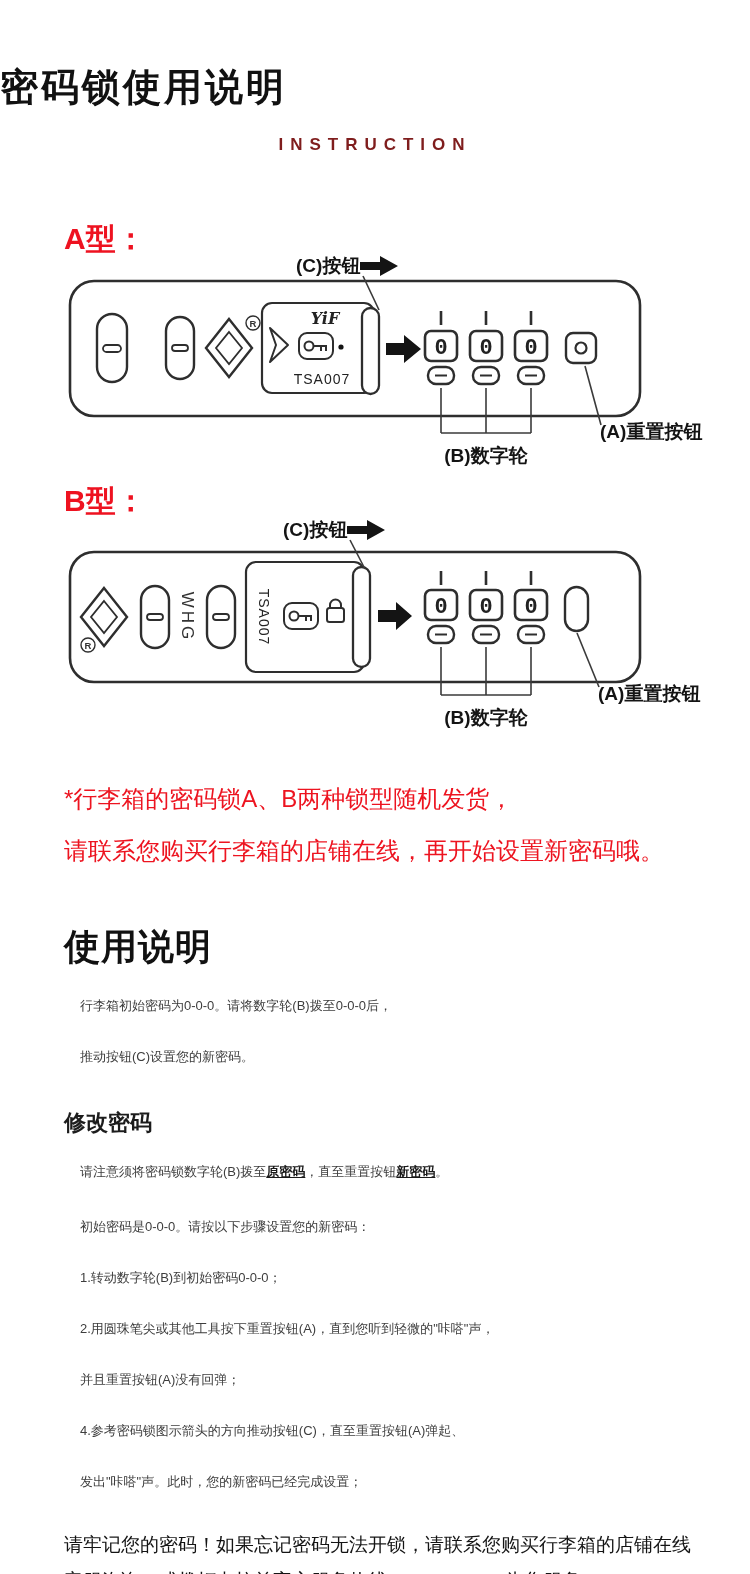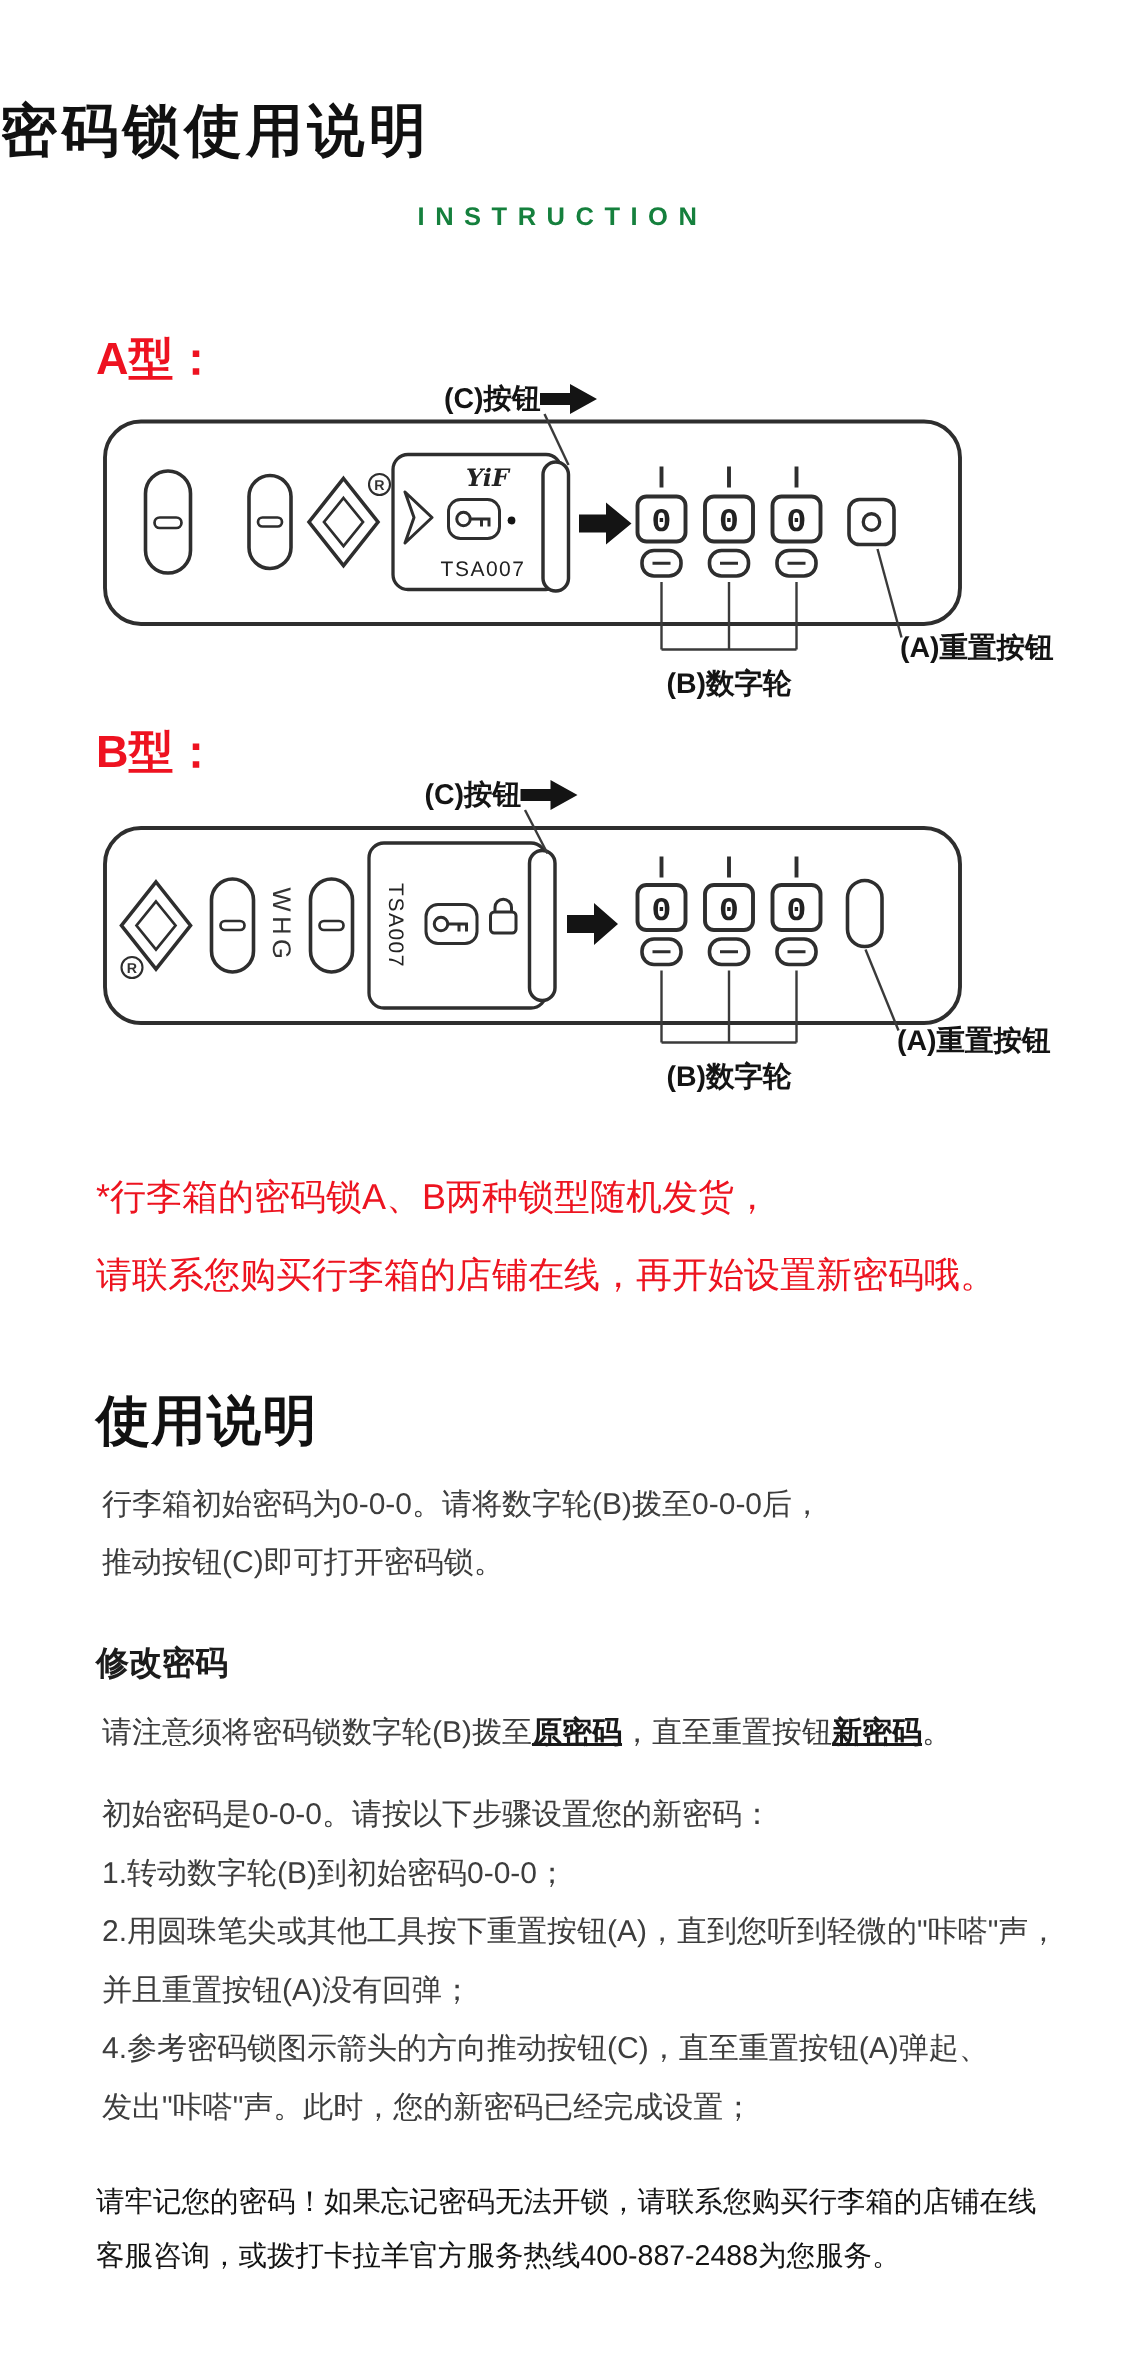--- a/index.html
+++ b/index.html
@@ -1,41 +1,41 @@
 <!DOCTYPE html>
 <html><head>
 <meta charset="utf-8">
 <style>
   html,body{margin:0;padding:0;background:#ffffff;}
   body{font-family:"Liberation Sans","DejaVu Sans",sans-serif;color:#3d3d3d;}
   .page{width:750px;background:#fff;overflow:hidden;}
 
   .title{margin:62px 0 0;text-align:left;font-size:38px;font-weight:600;letter-spacing:3px;color:#111;}
-  .subtitle{margin-top:22px;text-align:center;font-size:17px;letter-spacing:7px;color:#15803d;font-weight:bold;}
+  .subtitle{margin-top:22px;text-align:center;font-size:17px;letter-spacing:7px;color:#7f1d1d;font-weight:bold;}
 
   svg.diagram{display:block;}
   svg.diagram.a{margin-top:56px;}
   svg.diagram.b{margin-top:6px;}
 
   
   .type-label{font-size:30px;font-weight:bold;fill:#ee1220;}
   .diagram-label{font-size:19px;font-weight:bold;fill:#141414;}
   .r-mark{font-size:9.5px;font-weight:bold;fill:#333;}
   .brand-serif{font-family:"DejaVu Serif","Liberation Serif",serif;font-style:italic;font-weight:bold;font-size:16px;fill:#222;}
   .brand-plain{font-size:17px;letter-spacing:3px;fill:#333;}
   .model-label{font-size:14px;letter-spacing:1px;fill:#222;}
   .wheel-digit{font-family:"Liberation Mono","DejaVu Sans Mono",monospace;font-size:22px;font-weight:bold;fill:#222;}
 
   .notice{margin:16px 0 0 64px;color:#ed1420;font-size:24px;line-height:52px;}
 
   main{margin:0 40px 0 64px;padding-bottom:60px;}
   .usage-heading{margin:46px 0 0;font-size:36px;font-weight:bold;color:#111;letter-spacing:1px;}
   .sub-heading{margin:34px 0 0;font-size:22px;font-weight:bold;color:#1c1c1c;}
   .para{margin-top:14px;}
-  .para p{margin:4px;font-size:20px;line-height:35px;color:#3d3d3d;}
+  .para p{margin:16px;font-size:13px;line-height:35px;color:#3d3d3d;}
   .para.steps{margin-top:20px;}
   .para b{color:#1a1a1a;text-decoration:underline;}
   .warning{margin-top:28px;}
   .warning p{margin:0;font-size:19px;line-height:36px;font-weight:normal;color:#141414;}
 </style>
 </head>
 <body>
 
 <div class="page">
 
@@ -174,21 +174,21 @@
   <div class="notice">
     <div>*行李箱的密码锁A、B两种锁型随机发货，</div>
     <div>请联系您购买行李箱的店铺在线，再开始设置新密码哦。</div>
   </div>
 
   <main>
     <h2 class="usage-heading">使用说明</h2>
 
     <div class="para">
       <p>行李箱初始密码为0-0-0。请将数字轮(B)拨至0-0-0后，</p>
-      <p>推动按钮(C)即可打开密码锁。</p>
+      <p>推动按钮(C)设置您的新密码。</p>
     </div>
 
     <h3 class="sub-heading">修改密码</h3>
     <div class="para">
       <p><span>请注意须将密码锁数字轮(B)拨至</span><b>原密码</b><span>，直至重置按钮</span><b>新密码</b><span>。</span></p>
     </div>
 
     <div class="para steps">
       <p>初始密码是0-0-0。请按以下步骤设置您的新密码：</p>
       <p>1.转动数字轮(B)到初始密码0-0-0；</p>

